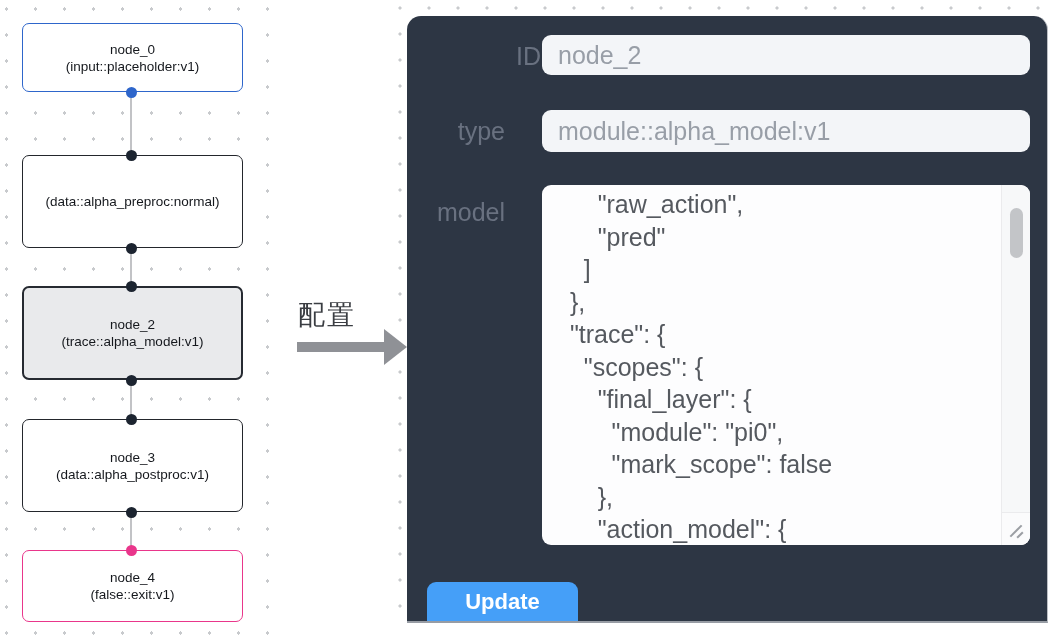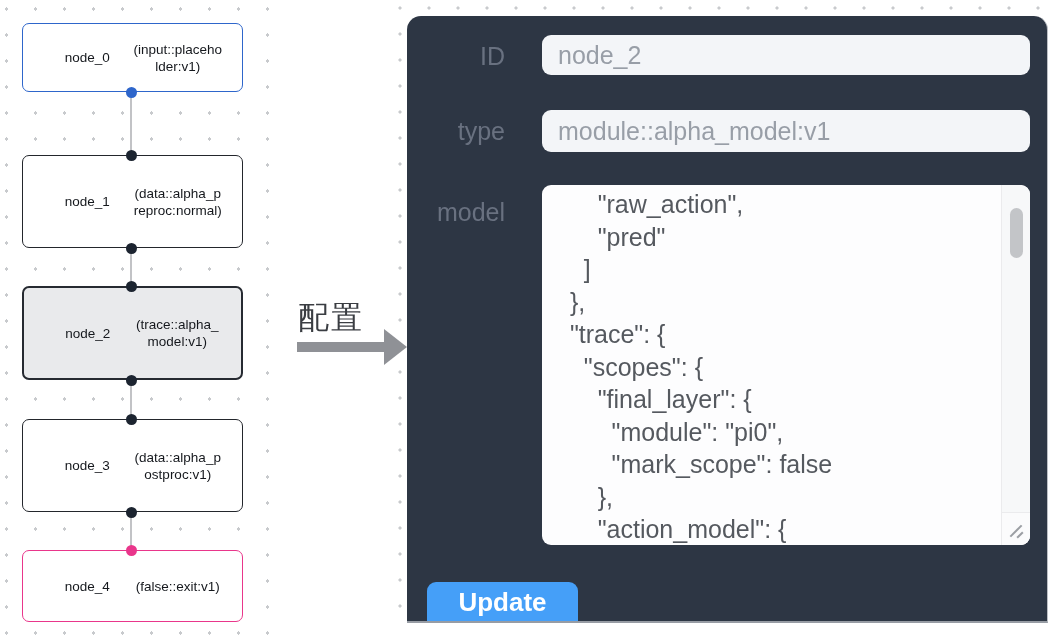--- a/index.html
+++ b/index.html
@@ -16,21 +16,21 @@
     background-size:29px 26px;background-position:-8px -4px;
   }
   .edge{position:absolute;left:130px;width:2px;background:#c2c3c6;}
   .edge-0{top:92px;height:63px;}
   .edge-1{top:248px;height:38px;}
   .edge-2{top:380px;height:39px;}
   .edge-3{top:512px;height:38px;}
   .gnode{
     position:absolute;left:22px;width:221px;box-sizing:border-box;
     background:#ffffff;border:1.6px solid #23262c;border-radius:7px;
-    display:flex;align-items:center;justify-content:center;
+    display:flex;flex-direction:column;align-items:center;justify-content:center;
     text-align:center;font-size:13.5px;line-height:17px;color:#15181d;
     padding:0 19px;word-break:break-all;
   }
   .gnode-0{top:23px;height:69px;border-color:#2e66cb;}
   .gnode-1{top:155px;height:93px;}
   .gnode-2{top:286px;height:94px;background:#e9eaec;border-width:2.2px;border-color:#262a31;}
   .gnode-3{top:419px;height:93px;}
   .gnode-4{top:550px;height:72px;border-color:#e9368b;}
   .port{
     position:absolute;left:126px;width:11px;height:11px;border-radius:50%;
@@ -38,21 +38,21 @@
   }
   .port-blue{background:#2e66cb;}
   .port-pink{background:#e9368b;}
   .p-n0-out{top:87px;}
   .p-n1-in{top:150px;}  .p-n1-out{top:243px;}
   .p-n2-in{top:281px;}  .p-n2-out{top:375px;}
   .p-n3-in{top:414px;}  .p-n3-out{top:507px;}
   .p-n4-in{top:545px;}
   
   .mid-label{
-    position:absolute;left:298px;top:297px;font-size:31px;color:#3a3d42;
+    position:absolute;left:298px;top:297px;font-size:27px;color:#3a3d42;
     letter-spacing:2px;z-index:5;
   }
   .arrow-bar{position:absolute;left:297px;top:342px;width:88px;height:10px;background:#8f9196;z-index:5;}
   .arrow-head{
     position:absolute;left:384px;top:329px;width:0;height:0;z-index:5;
     border-left:23px solid #8f9196;border-top:18px solid transparent;border-bottom:18px solid transparent;
   }
   
   .right-canvas{
     position:absolute;left:392px;top:0;width:670px;height:623px;
@@ -63,21 +63,21 @@
   .panel{
     position:absolute;left:15px;top:16px;width:640px;height:605px;
     background:#2d3644;border-radius:14px 14px 0 0;
     border-bottom:2px solid #979ca4;border-right:1px solid #bcbfc4;
     box-sizing:content-box;overflow:hidden;
   }
   .fld-label{
     position:absolute;left:0;width:98px;text-align:right;
     color:#697180;font-size:25px;
   }
-  .lbl-id{top:20px;height:40px;line-height:40px;}
+  .lbl-id{top:20px;height:40px;line-height:40px;margin-left:36px;}
   .lbl-type{top:94px;height:42px;line-height:42px;}
   .lbl-config{top:182px;height:28px;line-height:28px;}
   .fld-input{
     position:absolute;left:135px;width:488px;box-sizing:border-box;
     background:#f3f5f8;border-radius:9px;color:#989ea7;font-size:25px;
     padding:0 16px;display:flex;align-items:center;white-space:nowrap;overflow:hidden;
   }
   .inp-id{top:19px;height:40px;}
   .inp-type{top:94px;height:42px;}
   .config-box{
@@ -102,42 +102,41 @@
     position:absolute;right:0;bottom:0;width:28px;height:32px;
     border-top:1px solid #ebebed;background:#fbfbfc;
   }
   .resize-grip{position:absolute;right:3px;bottom:4px;width:20px;height:20px;}
   .resize-grip span{position:absolute;background:#9b9ea3;height:2px;transform:rotate(-45deg);}
   .grip-a{width:16px;left:1px;top:9px;}
   .grip-b{width:8px;left:9px;top:13px;}
   .update-btn{
     position:absolute;left:20px;top:566px;width:151px;height:40px;
     background:#459ff8;border:none;border-radius:9px 9px 0 0;
-    color:#ffffff;font-size:26px;font-weight:600;
+    color:#ffffff;font-size:22px;font-weight:600;
     font-family:"Liberation Sans","DejaVu Sans",sans-serif;
     display:flex;align-items:center;justify-content:center;cursor:pointer;
   }
   .nlabel,.nsub{width:100%;}
 </style>
 </head>
 <body>
 
 <div class="left-canvas">
 
   <div class="edge edge-0"></div>
   <div class="edge edge-1"></div>
   <div class="edge edge-2"></div>
   <div class="edge edge-3"></div>
 
   <div class="gnode gnode-0">
     <div class="nlabel">node_0</div>
     <div class="nsub">(input::placeholder:v1)</div>
   </div>
   <div class="gnode gnode-1">
-    <div class="nlabel">node_1</div>
     <div class="nsub">(data::alpha_preproc:normal)</div>
   </div>
   <div class="gnode gnode-2">
     <div class="nlabel">node_2</div>
     <div class="nsub">(trace::alpha_model:v1)</div>
   </div>
   <div class="gnode gnode-3">
     <div class="nlabel">node_3</div>
     <div class="nsub">(data::alpha_postproc:v1)</div>
   </div>

